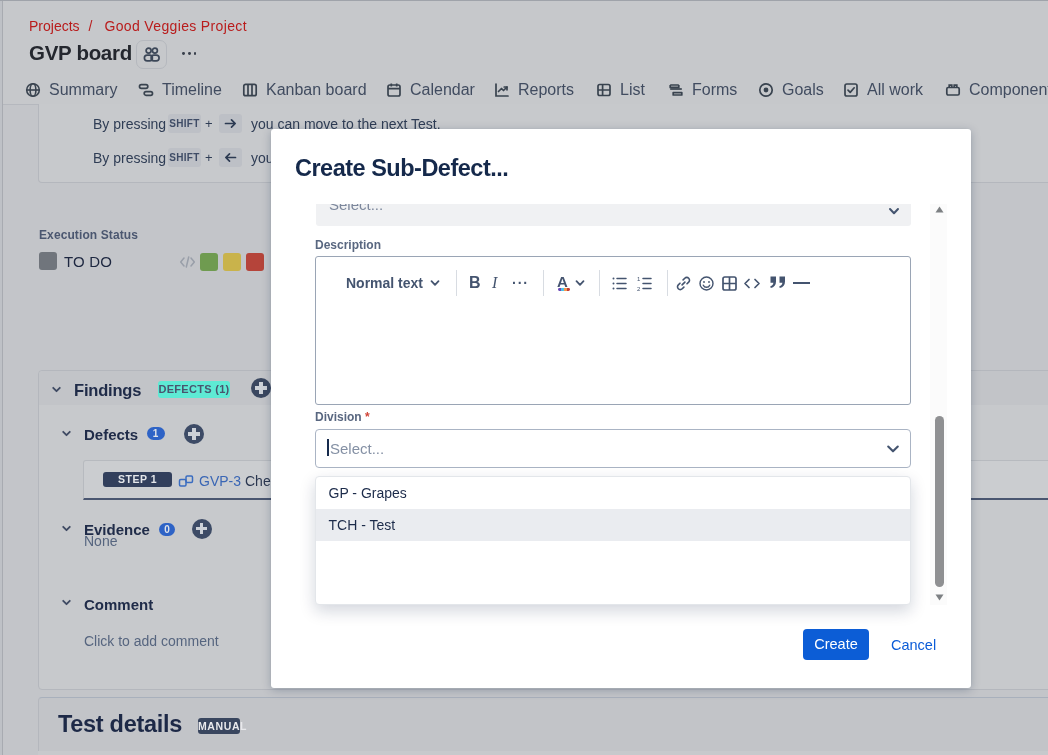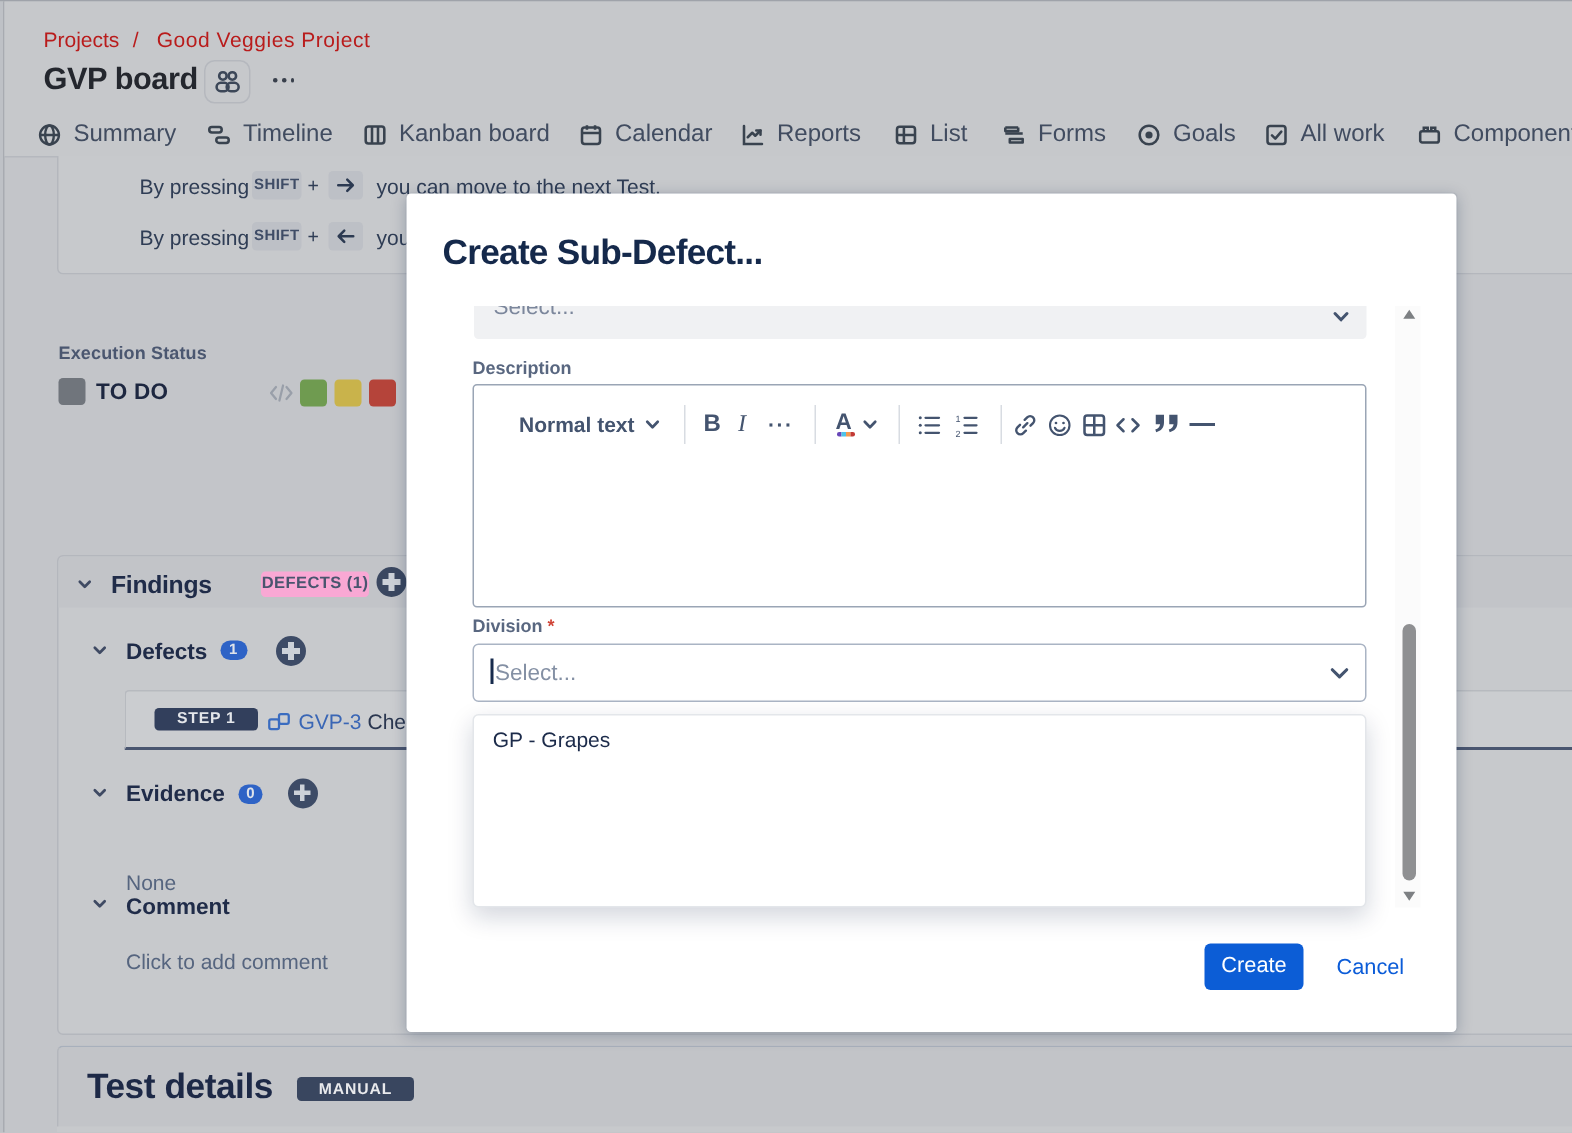--- a/index.html
+++ b/index.html
@@ -125,38 +125,38 @@
   <div class="abs" style="left:93px;top:150px;height:19px;font-size:14px;color:#2f3d55;">By pressing</div>
   <div class="abs kbd" style="left:168px;top:148px;width:33px;">SHIFT</div>
   <div class="abs" style="left:205px;top:150px;font-size:13px;color:#2f3d55;">+</div>
   <div class="abs kbd" style="left:219px;top:148px;width:23px;"><svg width="13" height="11" viewBox="0 0 13 11" style="margin-top:4px;" fill="none" stroke="#2c3a52" stroke-width="1.7" stroke-linecap="round" stroke-linejoin="round">
         <path d="M11.5 5.5 h-9.5 M5.5 1.8 L1.8 5.5 L5.5 9.2"></path>
       </svg></div>
   <div class="abs" style="left:251px;top:150px;font-size:14px;color:#2f3d55;">you can move to the previous Test.</div>
 
   <div class="abs" style="left:39px;top:228px;font-size:12px;font-weight:bold;color:#4b5770;letter-spacing:0.1px;">Execution Status</div>
   <div class="abs" style="left:39px;top:252px;width:18px;height:18px;border-radius:3px;background:#70757c;"></div>
-  <div class="abs" style="left:64px;top:253px;font-size:15px;font-weight:bold;color:#1d2740;letter-spacing:0.2px;">TO DO</div>
+  <div class="abs" style="left:64px;top:253px;font-size:15px;font-weight:normal;color:#1d2740;letter-spacing:0.2px;">TO DO</div>
   <svg class="abs" style="left:179px;top:254px;" width="17" height="16" viewBox="0 0 17 16" fill="none" stroke="#999fa9" stroke-width="1.5" stroke-linecap="round" stroke-linejoin="round">
     <path d="M5 4 L1.7 8 L5 12"></path>
       <path d="M12 4 L15.3 8 L12 12"></path>
       <path d="M9.7 3 L7.3 13"></path>
   </svg>
   <div class="abs" style="left:199.5px;top:253px;width:18px;height:18px;border-radius:3px;background:#6f9b50;"></div>
   <div class="abs" style="left:222.5px;top:253px;width:18px;height:18px;border-radius:3px;background:#c9b34b;"></div>
   <div class="abs" style="left:245.5px;top:253px;width:18px;height:18px;border-radius:3px;background:#b5443a;"></div>
 
   <div class="abs" style="left:38px;top:370px;width:1014px;height:320px;background:#c7c9cc;border:1px solid #b4b7bd;border-radius:4px;"></div>
   <div class="abs" style="left:39px;top:371px;width:1012px;height:34px;background:#c2c4c8;border-radius:4px 4px 0 0;"></div>
 
   <svg class="chev" style="left:51px;top:384px;" width="11" height="11" viewBox="0 0 11 11" fill="none" stroke="#3f4a63" stroke-width="1.8" stroke-linecap="round" stroke-linejoin="round">
       <path d="M2.2 3.8 L5.5 7.2 L8.8 3.8"></path>
     </svg>
   <div class="h2" style="left:74px;top:381px;font-size:16.5px;letter-spacing:-0.2px;">Findings</div>
-  <div class="abs" style="left:158px;top:381px;width:72px;height:17px;background:#f9a8d4;border-radius:3px;font-size:11px;font-weight:bold;color:#49556e;letter-spacing:0.3px;text-align:center;line-height:17px;margin-left:16px;">DEFECTS (1)</div>
+  <div class="abs" style="left:158px;top:381px;width:72px;height:17px;background:#5eead4;border-radius:3px;font-size:11px;font-weight:bold;color:#49556e;letter-spacing:0.3px;text-align:center;line-height:17px;">DEFECTS (1)</div>
   <div class="plusbig" style="left:251px;top:378px;"></div>
 
   <svg class="chev" style="left:61px;top:428px;" width="11" height="11" viewBox="0 0 11 11" fill="none" stroke="#3f4a63" stroke-width="1.8" stroke-linecap="round" stroke-linejoin="round">
       <path d="M2.2 3.8 L5.5 7.2 L8.8 3.8"></path>
     </svg>
   <div class="h2" style="left:84px;top:426px;font-size:15px;">Defects</div>
   <div class="pill" style="left:146.5px;top:427px;width:18px;">1</div>
   <div class="plusc" style="left:184px;top:424px;"></div>
 
   <div class="abs" style="left:83px;top:460px;width:969px;height:40px;background:#cbcdd0;border:1px solid #b7babf;border-bottom:2px solid #4a5670;border-radius:3px 3px 0 0;"></div>
@@ -167,32 +167,32 @@
     </svg>
   <div class="abs" style="left:199px;top:473px;font-size:14px;color:#3a66b5;">GVP-3</div>
   <div class="abs" style="left:245px;top:473px;font-size:14px;color:#2b3750;">Check</div>
 
   <svg class="chev" style="left:61px;top:523px;" width="11" height="11" viewBox="0 0 11 11" fill="none" stroke="#3f4a63" stroke-width="1.8" stroke-linecap="round" stroke-linejoin="round">
       <path d="M2.2 3.8 L5.5 7.2 L8.8 3.8"></path>
     </svg>
   <div class="h2" style="left:84px;top:521px;font-size:15px;">Evidence</div>
   <div class="pill" style="left:159px;top:522.5px;width:16px;">0</div>
   <div class="plusc" style="left:191.5px;top:518.5px;"></div>
-  <div class="abs" style="left:84px;top:580px;font-size:14px;color:#56657f;">None</div>
+  <div class="abs" style="left:84px;top:533px;font-size:14px;color:#56657f;">None</div>
 
   <svg class="chev" style="left:61px;top:597px;" width="11" height="11" viewBox="0 0 11 11" fill="none" stroke="#3f4a63" stroke-width="1.8" stroke-linecap="round" stroke-linejoin="round">
       <path d="M2.2 3.8 L5.5 7.2 L8.8 3.8"></path>
     </svg>
   <div class="h2" style="left:84px;top:596px;font-size:15px;">Comment</div>
   <div class="abs" style="left:84px;top:633px;font-size:14px;color:#56657f;">Click to add comment</div>
 
   <div class="abs" style="left:38px;top:697px;width:1014px;height:58px;background:#c2c4c8;border:1px solid #b4b7bd;border-top:1px solid #a8b0bc;border-bottom:none;border-radius:4px 4px 0 0;"></div>
   <div class="abs" style="left:38px;top:751px;width:1014px;height:4px;background:#c7c9cc;"></div>
   <div class="abs" style="left:58px;top:711px;font-size:23.5px;font-weight:bold;color:#1d2947;letter-spacing:-0.3px;">Test details</div>
-  <div class="abs" style="left:198px;top:718px;width:78px;height:16px;background:#39465f;border-radius:3px;color:#e8e9ec;font-size:10.5px;font-weight:bold;letter-spacing:0.6px;text-align:center;line-height:16px;">MANUAL</div>
+  <div class="abs" style="left:198px;top:718px;width:42px;height:16px;background:#39465f;border-radius:3px;color:#e8e9ec;font-size:10.5px;font-weight:bold;letter-spacing:0.6px;text-align:center;line-height:16px;">MANUAL</div>
 
   <div class="abs" style="left:271px;top:129px;width:700px;height:559px;background:#ffffff;border-radius:3px;box-shadow:0 2px 10px rgba(9,30,66,0.26), 0 0 1px rgba(9,30,66,0.12);"></div>
   <div class="abs" style="left:295px;top:155px;font-size:23.5px;font-weight:bold;color:#15294b;letter-spacing:-0.5px;text-align:right;">Create Sub-Defect...</div>
 
   <div class="abs" style="left:295px;top:203.5px;width:635px;height:409px;overflow:hidden;">
 
     <div class="abs" style="left:20.5px;top:-12px;width:595.5px;height:34px;background:#f0f1f3;border-radius:3px;"></div>
     <div class="abs" style="left:34px;top:-8px;font-size:15px;color:#7c879c;">Select...</div>
     <svg class="abs" style="left:592px;top:0px;" width="14" height="14" viewBox="0 0 14 14" fill="none" stroke="#44546f" stroke-width="2" stroke-linecap="round" stroke-linejoin="round">
         <path d="M3 5 L7 9.2 L11 5"></path>
@@ -260,20 +260,21 @@
 
   <div class="abs" style="left:315px;top:429px;width:596px;height:38.5px;border:1px solid #aab4c4;border-radius:4px;background:#fff;"></div>
   <div class="abs" style="left:327px;top:439px;width:1.5px;height:17px;background:#172b4d;"></div>
   <div class="abs" style="left:330px;top:440px;font-size:15px;color:#8490a4;">Select...</div>
   <svg class="abs" style="left:885px;top:441px;" width="16" height="16" viewBox="0 0 16 16" fill="none" stroke="#44546f" stroke-width="2.1" stroke-linecap="round" stroke-linejoin="round">
       <path d="M3.2 5.5 L8 10.3 L12.8 5.5"></path>
     </svg>
 
   <div class="abs" style="left:315px;top:476px;width:596px;height:128.5px;background:#fff;border:1px solid #e3e6ea;border-radius:4px;box-shadow:0 6px 16px rgba(9,30,66,0.18);overflow:hidden;">
     <div style="height:32px;line-height:32px;padding-left:12.5px;font-size:14px;color:#1c2b4a;">GP - Grapes</div>
+    <div style="height:32px;line-height:32px;padding-left:12.5px;font-size:14px;color:#1c2b4a;background:#eaecf0;">TCH - Test</div>
   </div>
 
   <div class="abs" style="left:930px;top:203.5px;width:17px;height:401.5px;background:#fbfbfb;"></div>
   <svg class="abs" style="left:934.5px;top:206px;" width="9" height="7" viewBox="0 0 9 7">
       <path d="M4.5 0.5 L8.5 6.5 H0.5 Z" fill="#7d8083"></path>
     </svg>
   <div class="abs" style="left:934.5px;top:415.5px;width:9px;height:171.5px;background:#8f9092;border-radius:4.5px;"></div>
   <svg class="abs" style="left:934.5px;top:594px;" width="9" height="7" viewBox="0 0 9 7">
       <path d="M4.5 6.5 L8.5 0.5 H0.5 Z" fill="#7d8083"></path>
     </svg>

